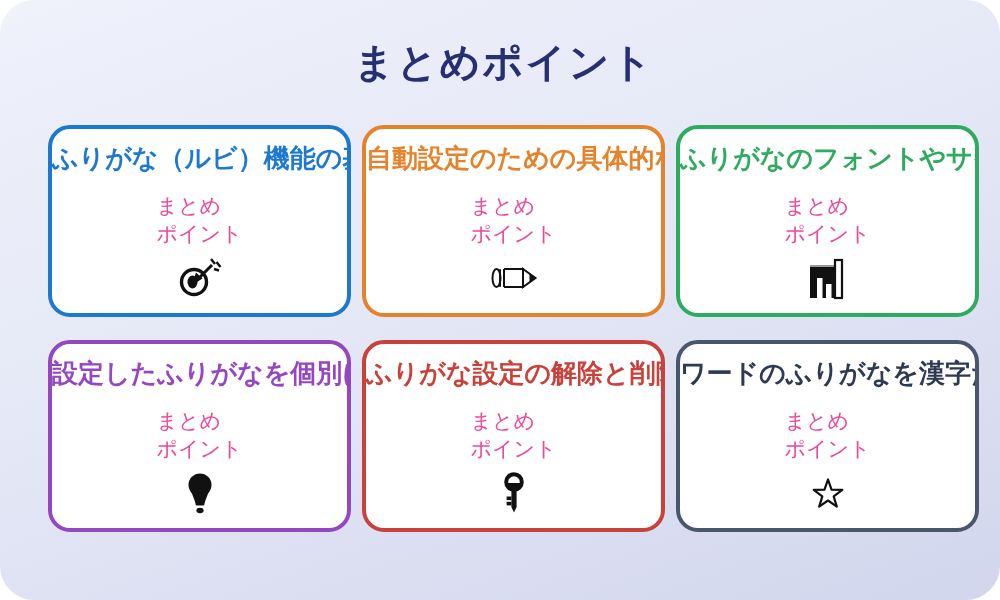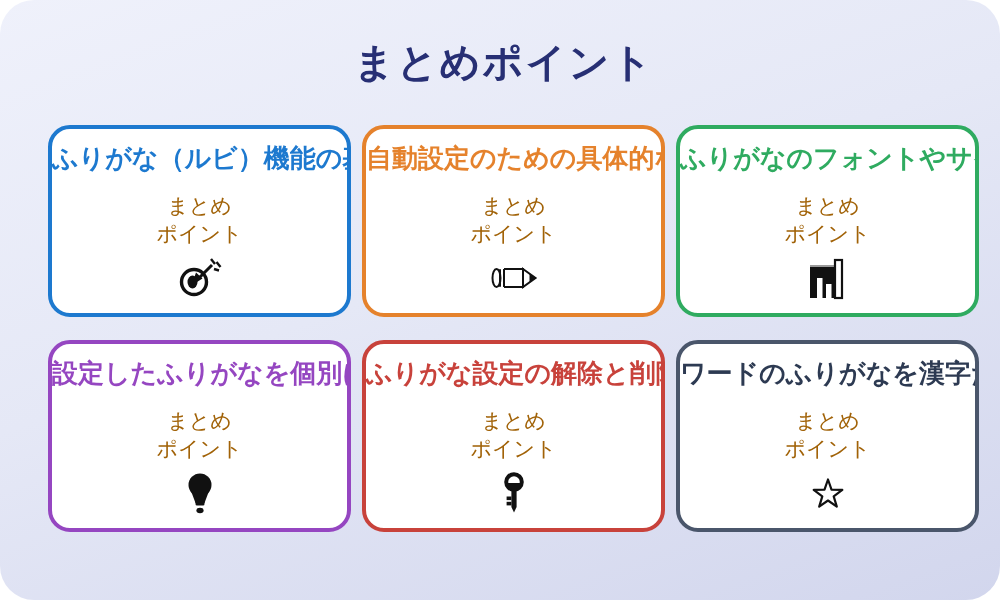--- a/index.html
+++ b/index.html
@@ -54,22 +54,21 @@
     font-weight: bold;
     line-height: 1.25;
     text-align: center;
     white-space: nowrap;
     overflow: hidden;
   }
   .card-body {
     margin-top: 17px;
     font-size: 21px;
     line-height: 1.38;
-    color: #a16207;
-    text-align: center;
+    color: #ec4899;
   }
   .card-icon {
     margin-top: 7px;
     height: 44px;
     display: flex;
     align-items: center;
     justify-content: center;
   }
   .card-icon svg { display: block; }
 </style>

